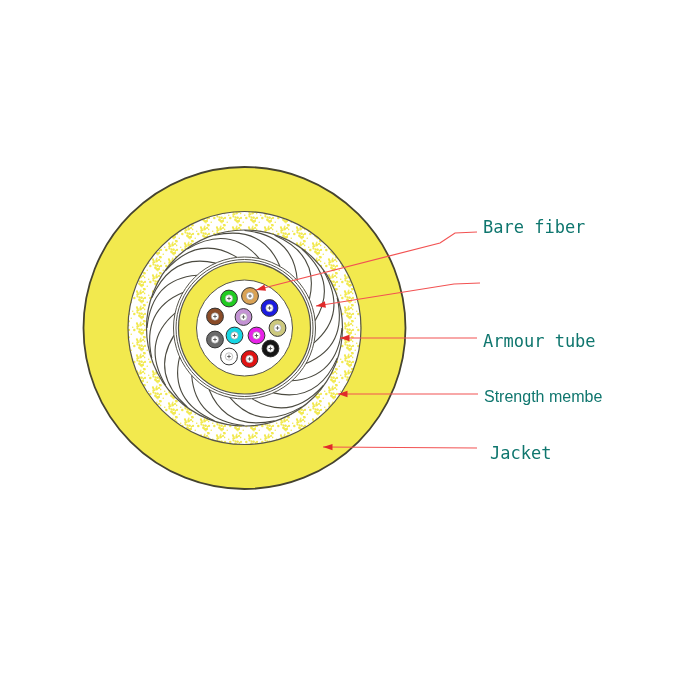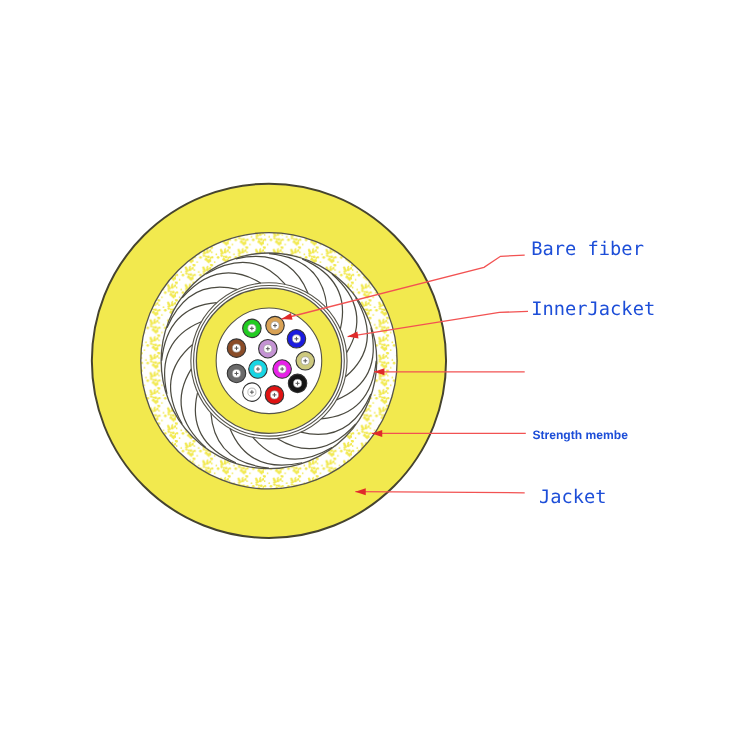--- a/index.html
+++ b/index.html
@@ -1,21 +1,21 @@
 <!DOCTYPE html>
 <html><head>
 <meta charset="utf-8">
 <style>
   html,body{margin:0;padding:0;background:#ffffff;}
   .canvas{position:relative;width:680px;height:680px;background:#ffffff;overflow:hidden;
           font-family:"Liberation Sans",sans-serif;}
   .canvas svg{position:absolute;left:0;top:0;}
-  .diagram-label{position:absolute;transform:translateY(-50%);color:#1d4ed8;white-space:pre;line-height:1;}
+  .diagram-label{position:absolute;transform:translateY(-50%);color:#0f766e;white-space:pre;line-height:1;}
   .font-cad{font-family:"DejaVu Sans Mono",monospace;font-size:17px;letter-spacing:0px;}
-  .font-plain{font-family:"Liberation Sans",sans-serif;font-size:11px;font-weight:bold;}
+  .font-plain{font-family:"Liberation Sans",sans-serif;font-size:16px;}
 </style>
 </head>
 <body>
 
 <div class="canvas">
   <svg id="cable-svg" width="680" height="680" viewBox="0 0 680 680">
       <defs>
         <pattern id="stipple" patternUnits="userSpaceOnUse" width="16" height="16">
           <rect width="16" height="16" fill="#ffffff"></rect>
           <circle cx="9.55" cy="4.79" r="1.13" fill="#f2e94e"></circle>
@@ -114,16 +114,16 @@
       <polyline points="480,283 454,284 316,306" fill="none" stroke="#f25252" stroke-width="1.2"></polyline>
       <path d="M 316 306 L 324.9 301.3 L 325.9 307.7 Z" fill="#e02a2a"></path>
       <polyline points="477,338 340,338" fill="none" stroke="#f25252" stroke-width="1.2"></polyline>
       <path d="M 340 338 L 349.5 334.8 L 349.5 341.2 Z" fill="#e02a2a"></path>
       <polyline points="478,394 338,394" fill="none" stroke="#f25252" stroke-width="1.2"></polyline>
       <path d="M 338 394 L 347.5 390.8 L 347.5 397.2 Z" fill="#e02a2a"></path>
       <polyline points="477,448 323,447" fill="none" stroke="#f25252" stroke-width="1.2"></polyline>
       <path d="M 323 447 L 332.5 443.9 L 332.5 450.3 Z" fill="#e02a2a"></path>
     </svg>
   <div class="diagram-label font-cad" id="label-0" style="left: 483px; top: 227px;">Bare fiber</div>
-  <div class="diagram-label font-cad" id="label-1" style="left: 483px; top: 282px;">InnerJacket</div>
+  <div class="diagram-label font-cad" id="label-2" style="left: 483px; top: 341px;">Armour tube</div>
   <div class="diagram-label font-plain" id="label-3" style="left: 484px; top: 397px;">Strength membe</div>
   <div class="diagram-label font-cad" id="label-4" style="left: 490px; top: 453px;">Jacket</div>
 </div>
 
 </body></html>

